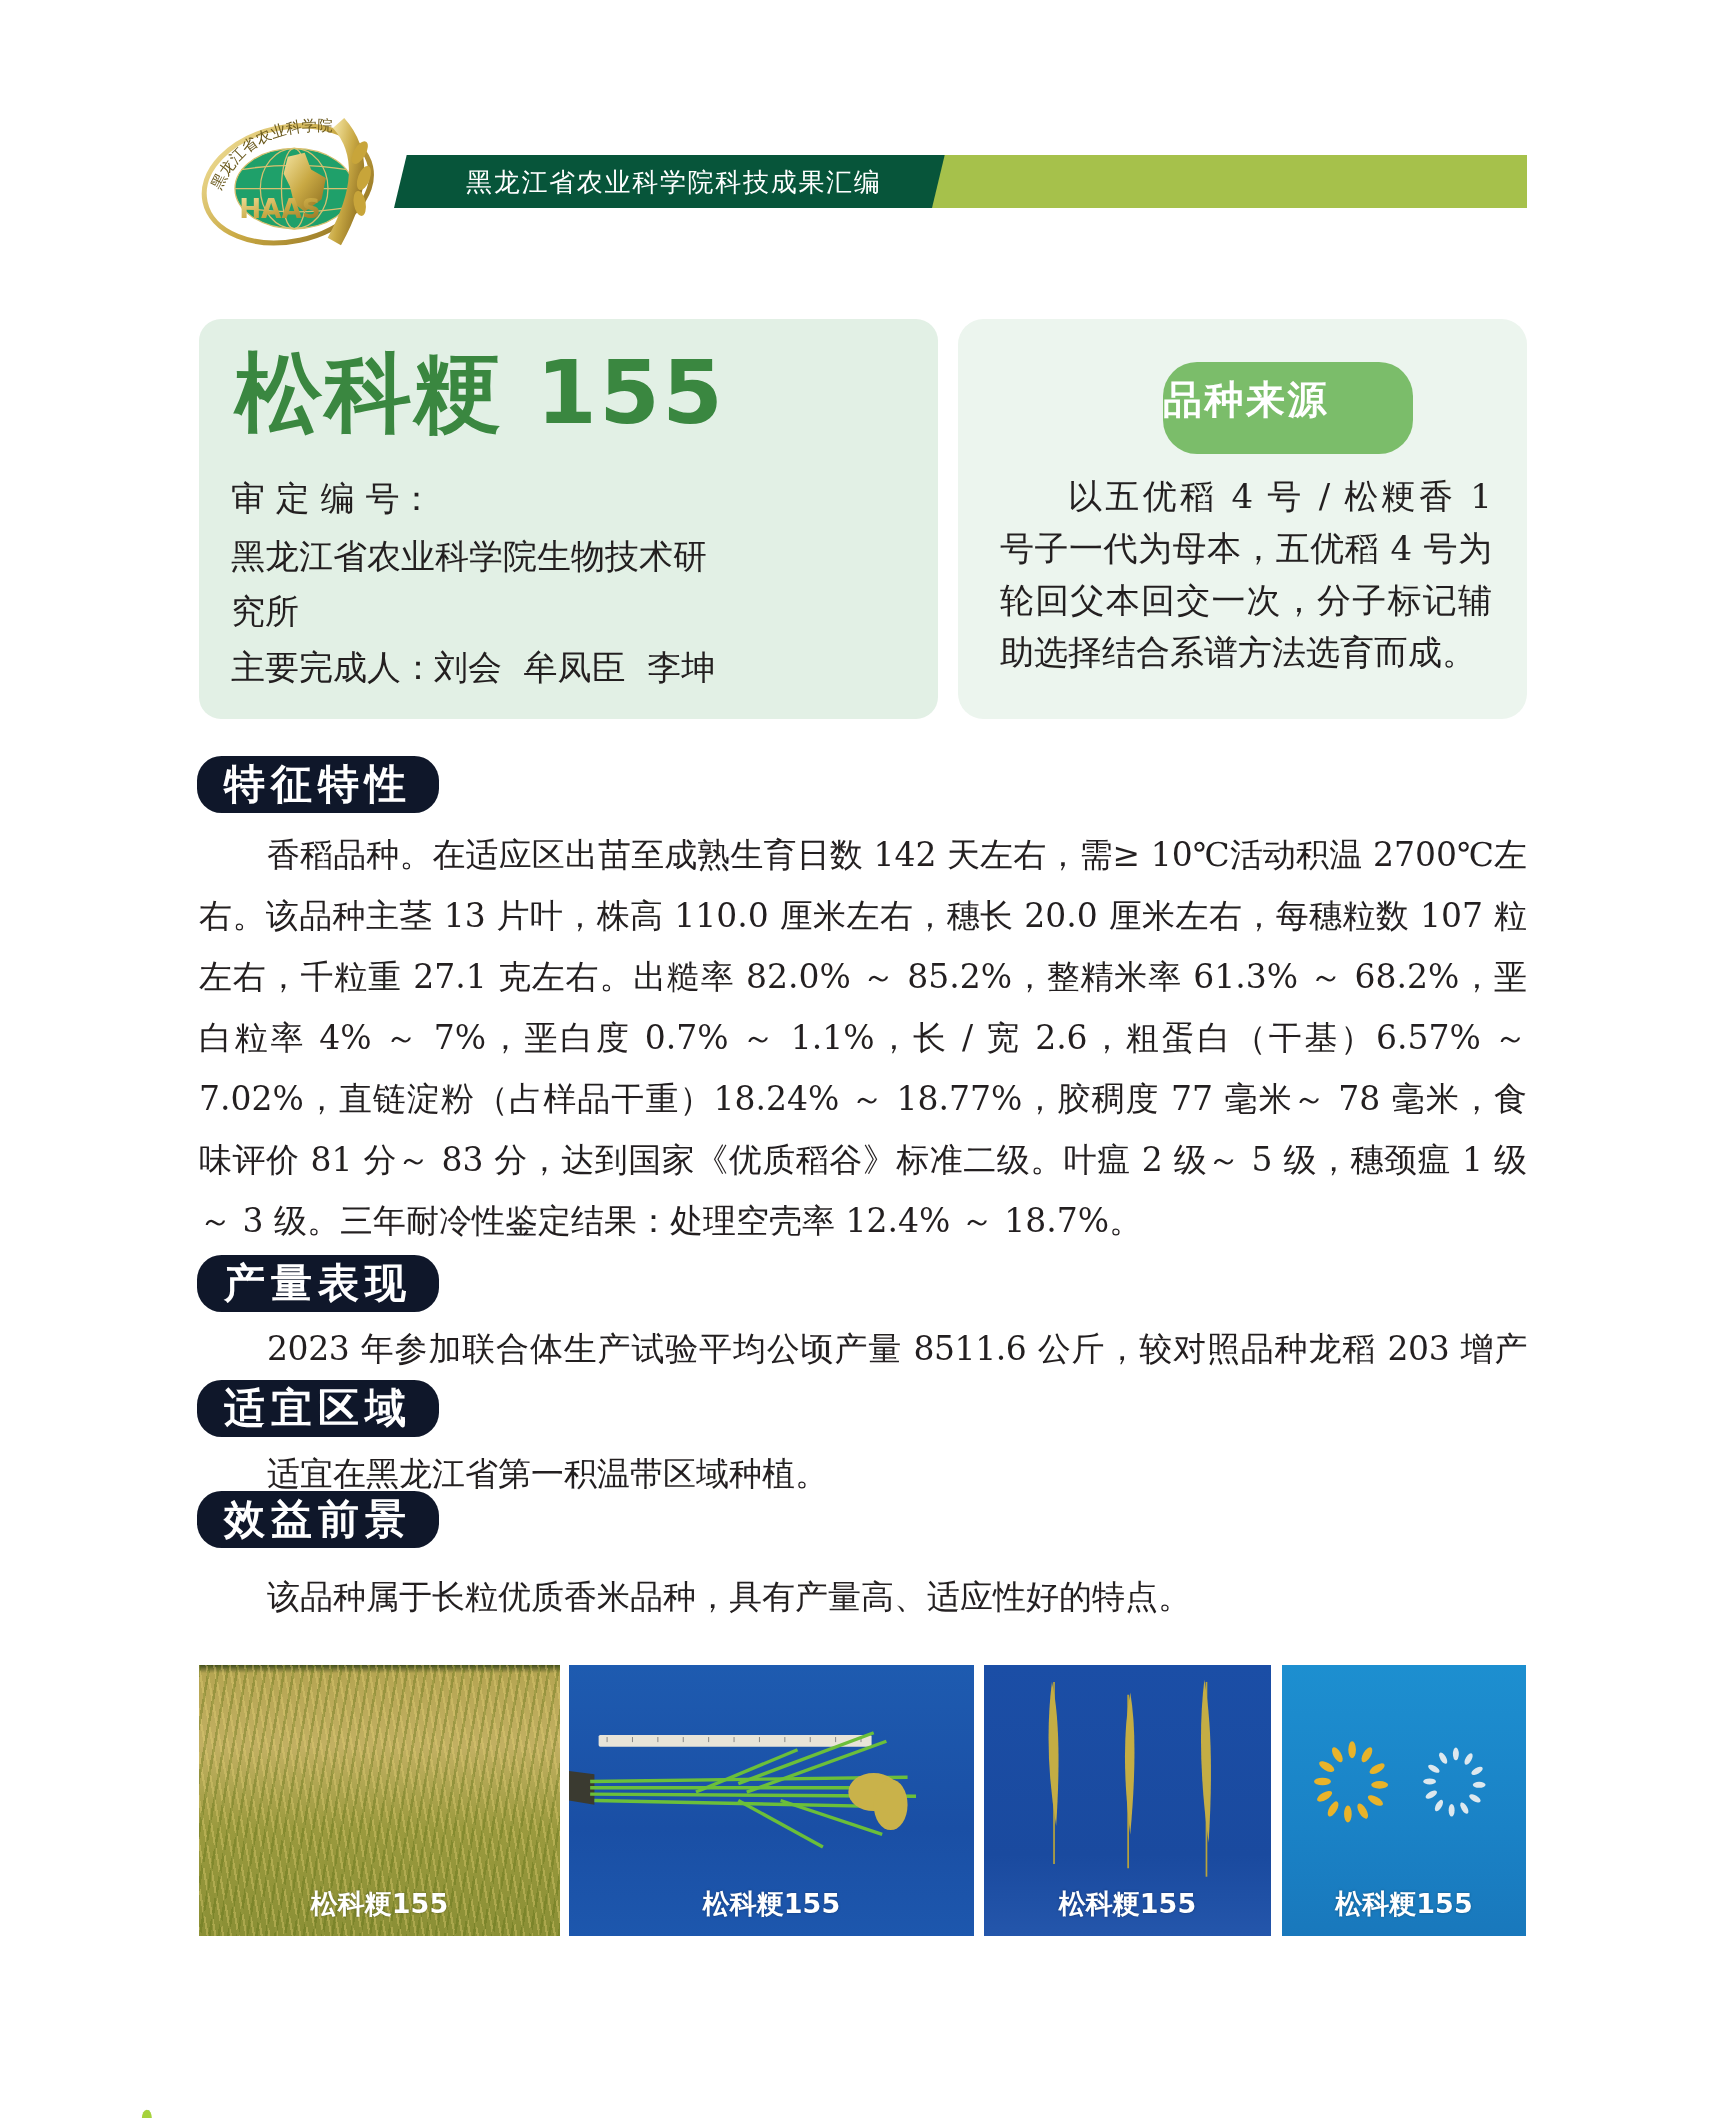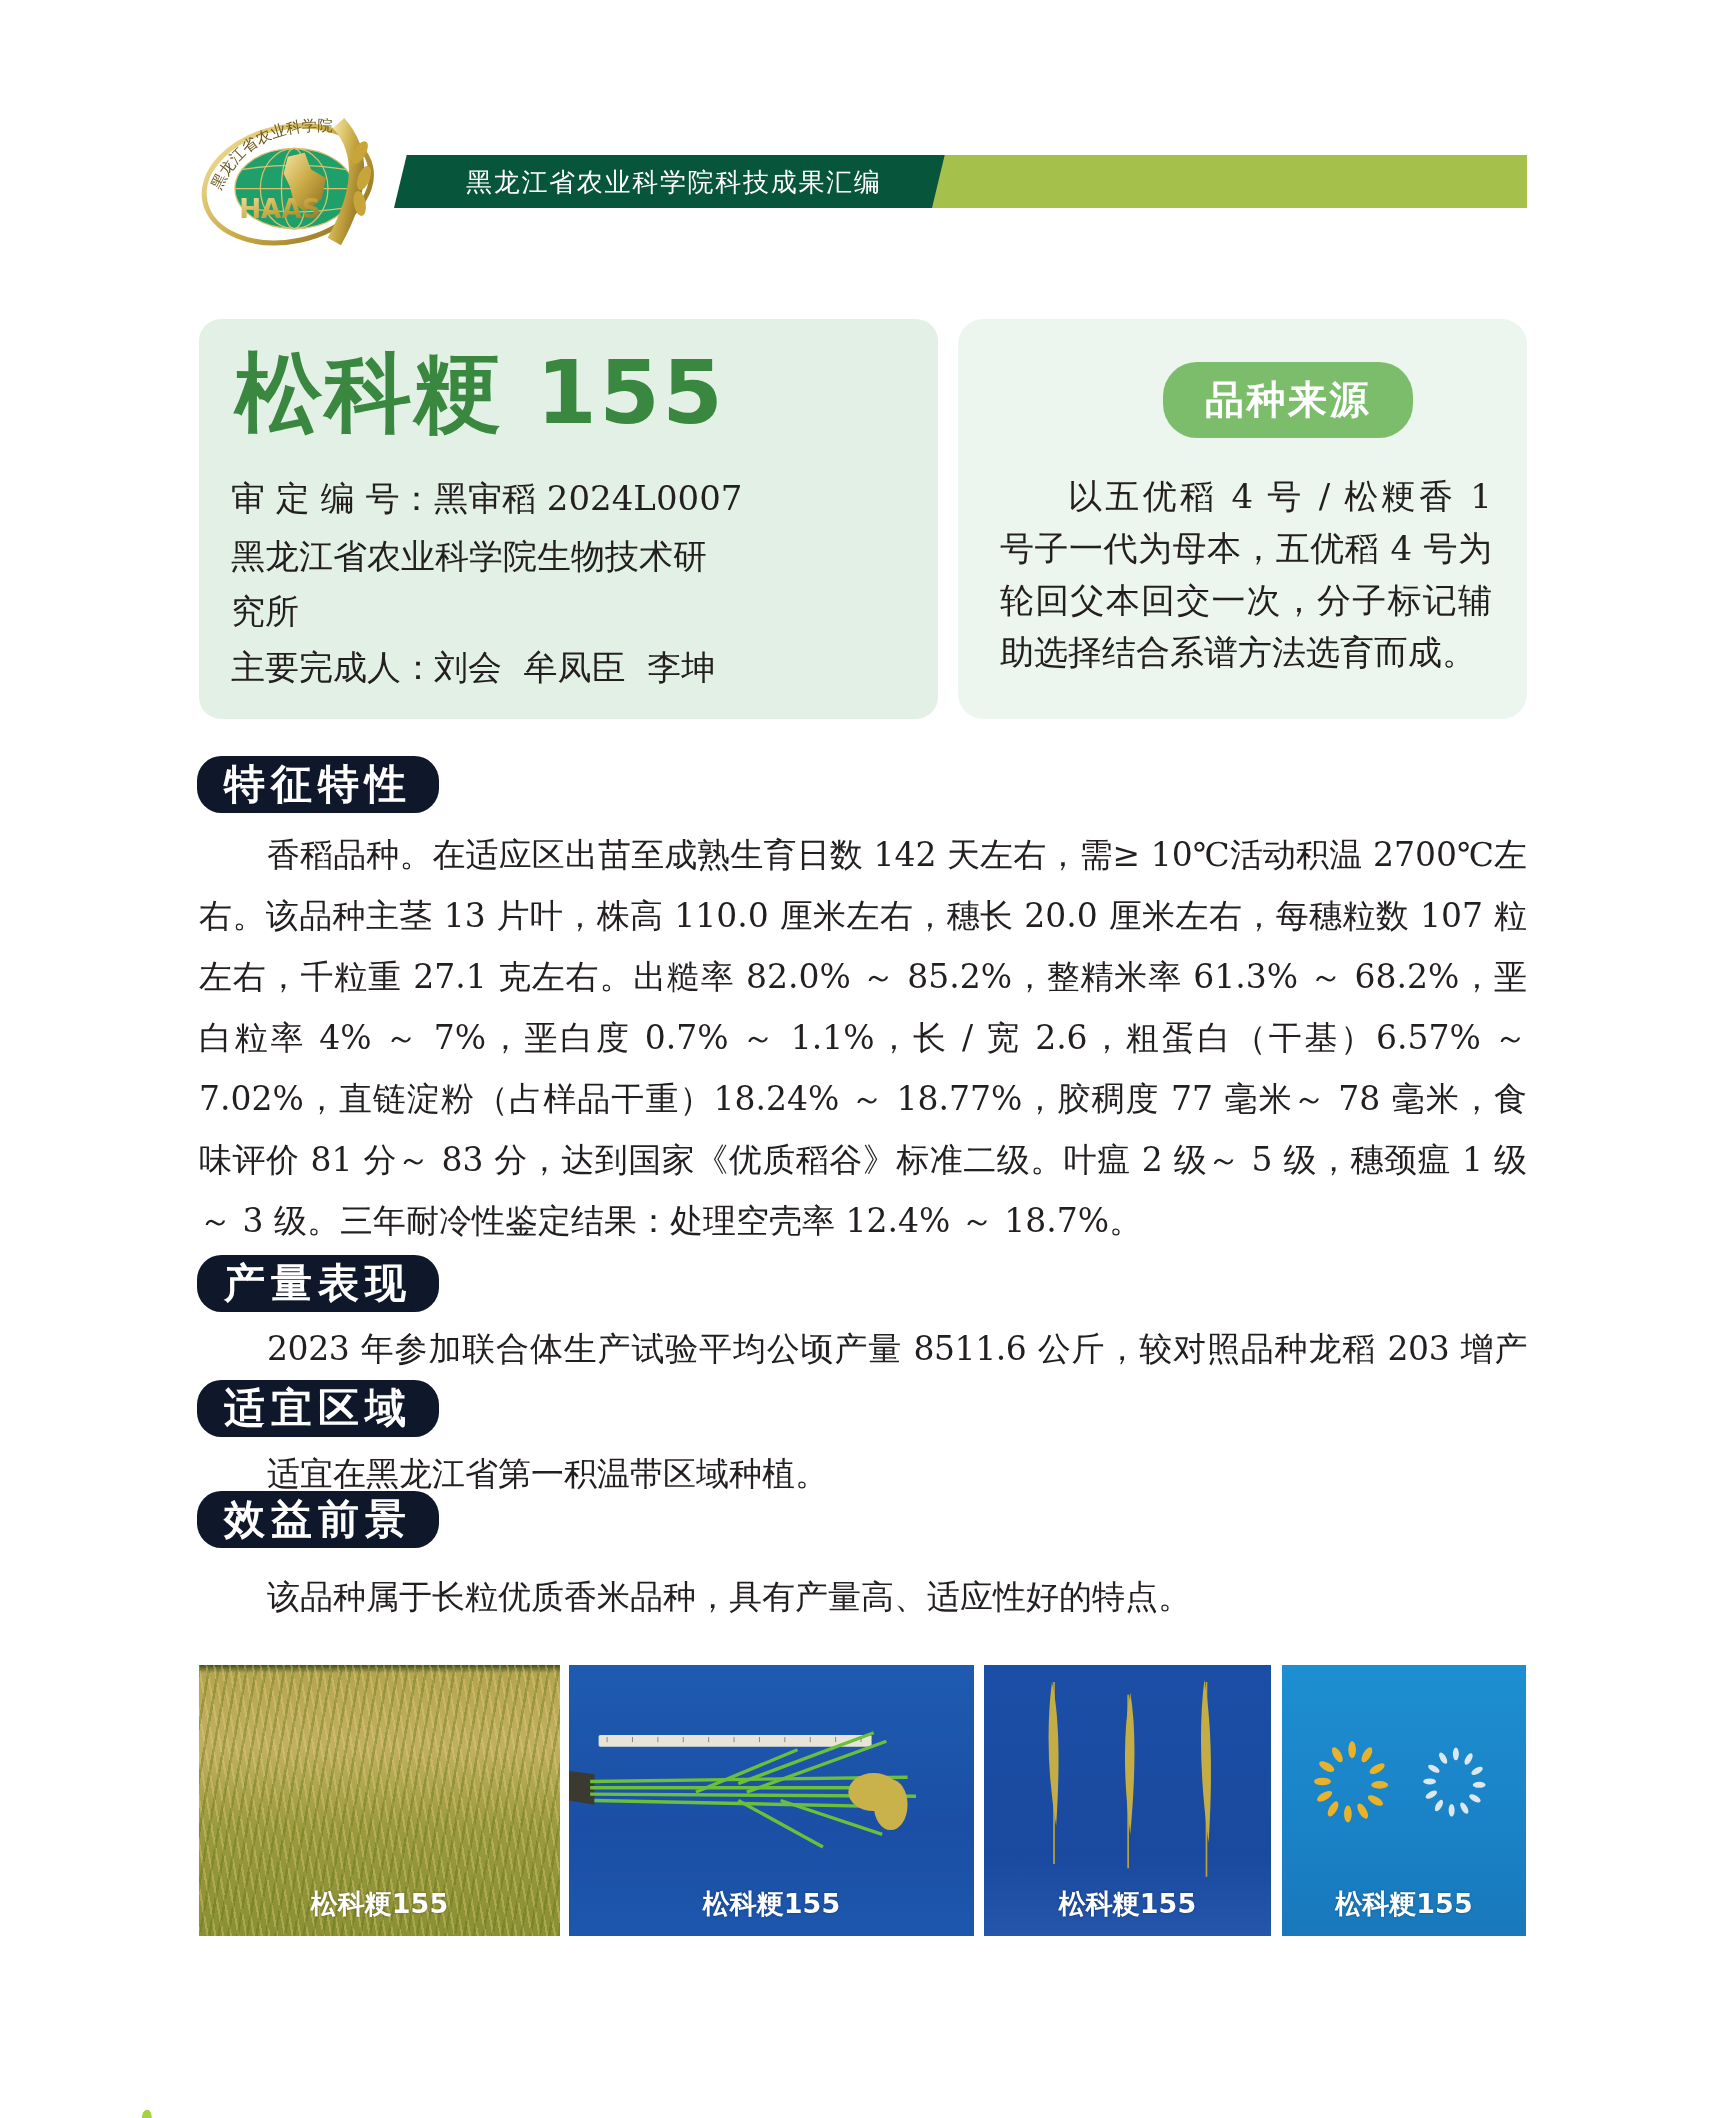--- a/index.html
+++ b/index.html
@@ -18,22 +18,22 @@
 
   
   .card-left { left:199px; top:319px; width:739px; height:400px; background:#e2f0e5; border-radius:22px; }
   .card-right { left:958px; top:319px; width:569px; height:400px; background:#ecf5ee; border-radius:25.4px; }
   .variety-title { left:235px; top:345px; font-size:87px; line-height:97px; font-weight:bold; color:#3a8740;
                    font-family:"DejaVu Sans","Liberation Sans",sans-serif; letter-spacing:2.5px;text-align:right; }
   .info-row { left:231px; font-size:34px; line-height:42px; display:flex; }
   .info-label { width:203px; font-family:"DejaVu Sans","Liberation Sans",sans-serif; white-space:pre; color:#231f20; }
   .info-value { width:500px; }
 
-  .pill-green { left:1163px; top:362px; width:250px; height:76px; border-radius:34px; background:#7bbd6a;
-                color:#fff; font-size:39px; line-height:76px; text-align:center; font-weight:bold;
+  .pill-green { left:1163px; top:362px; width:250px; height:92px; border-radius:34px; background:#7bbd6a;
+                color:#fff; font-size:39px; line-height:76px; text-align:left; font-weight:bold;
                 font-family:"DejaVu Sans","Liberation Sans",sans-serif; letter-spacing:2.5px; }
   .origin-text { left:1000px; top:470px; width:492px; font-size:34px; line-height:52px;
                  text-indent:68px; text-align:justify; }
 
   
   .pill-orange { left:197px; width:242px; height:57px; border-radius:24.6px; background:#0f172a; color:#fff;
                  font-size:41px; line-height:57px; text-align:center; font-weight:bold; letter-spacing:6px;
                  font-family:"DejaVu Sans","Liberation Sans",sans-serif; }
   .body-text { left:199px; width:1328px; font-size:33px; line-height:61px; text-indent:68px; text-align:justify; }
 
@@ -89,21 +89,20 @@
 </div>
 <div class="abs hdr-dark"></div>
 <div class="abs hdr-light"></div>
 <div class="abs hdr-title">黑龙江省农业科学院科技成果汇编</div>
 
 <div class="abs card-left"></div>
 <div class="abs variety-title">松科粳 155</div>
 
 <div class="abs info-row" style="top:477px;">
   <span class="info-label">审 定 编 号：</span>
-  <span class="info-value">黑审稻 2024L0007</span>
 </div>
 <div class="abs info-row" style="top:535px;">
   <span class="info-value" style="width:479px; line-height:55px; margin-top:-6.4px;">黑龙江省农业科学院生物技术研究所</span>
 </div>
 <div class="abs info-row" style="top:646px;">
   <span class="info-label">主要完成人：</span>
   <span class="info-value" style="white-space:pre;">刘会  牟凤臣  李坤</span>
 </div>
 
 <div class="abs card-right"></div>

